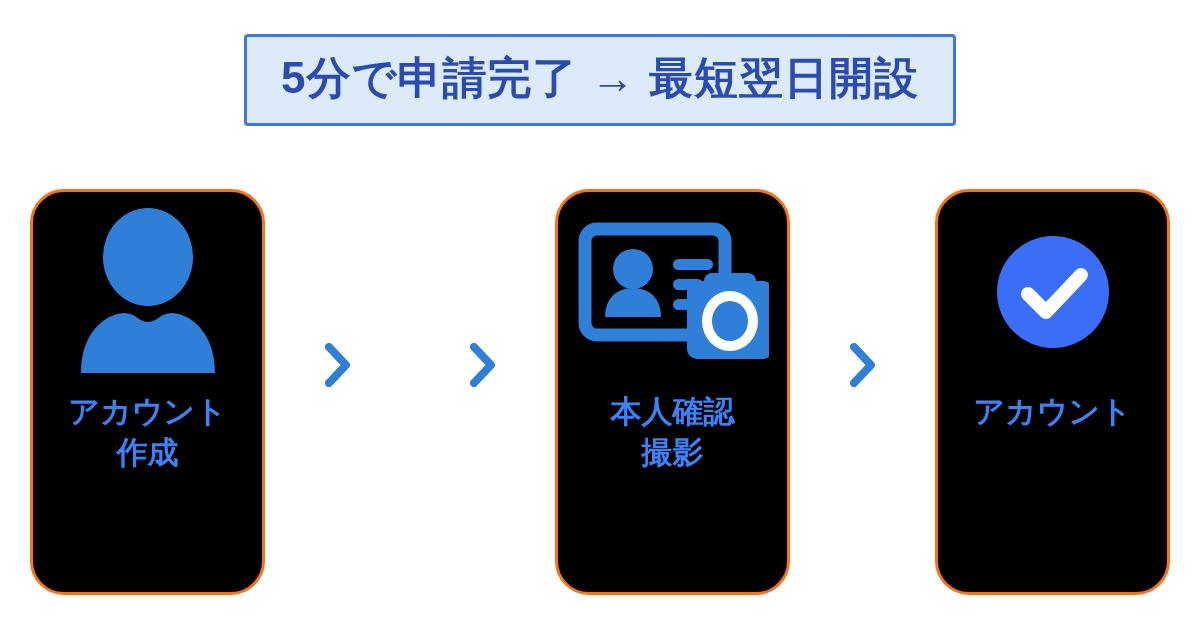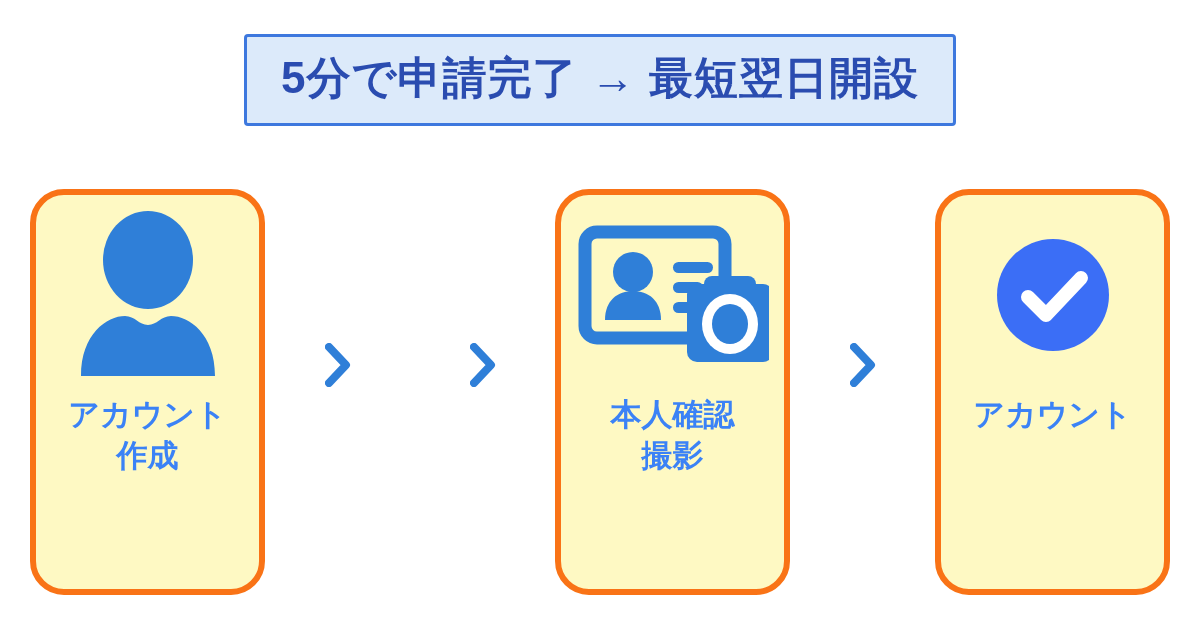--- a/index.html
+++ b/index.html
@@ -53,23 +53,23 @@
     top: 189px;
     width: 1140px;
     height: 406px;
     display: flex;
     align-items: stretch;
   }
   .card {
     box-sizing: border-box;
     width: 235px;
     flex: 0 0 235px;
-    border: 6px solid #f97316;
+    border: 3px solid #f97316;
     border-radius: 34px;
-    background: #fef9c3;
+    background: #000000;
     display: flex;
     flex-direction: column;
     align-items: center;
     position: relative;
   }
   .card-icon {
     height: 200px;
     display: flex;
     align-items: center;
     justify-content: center;

